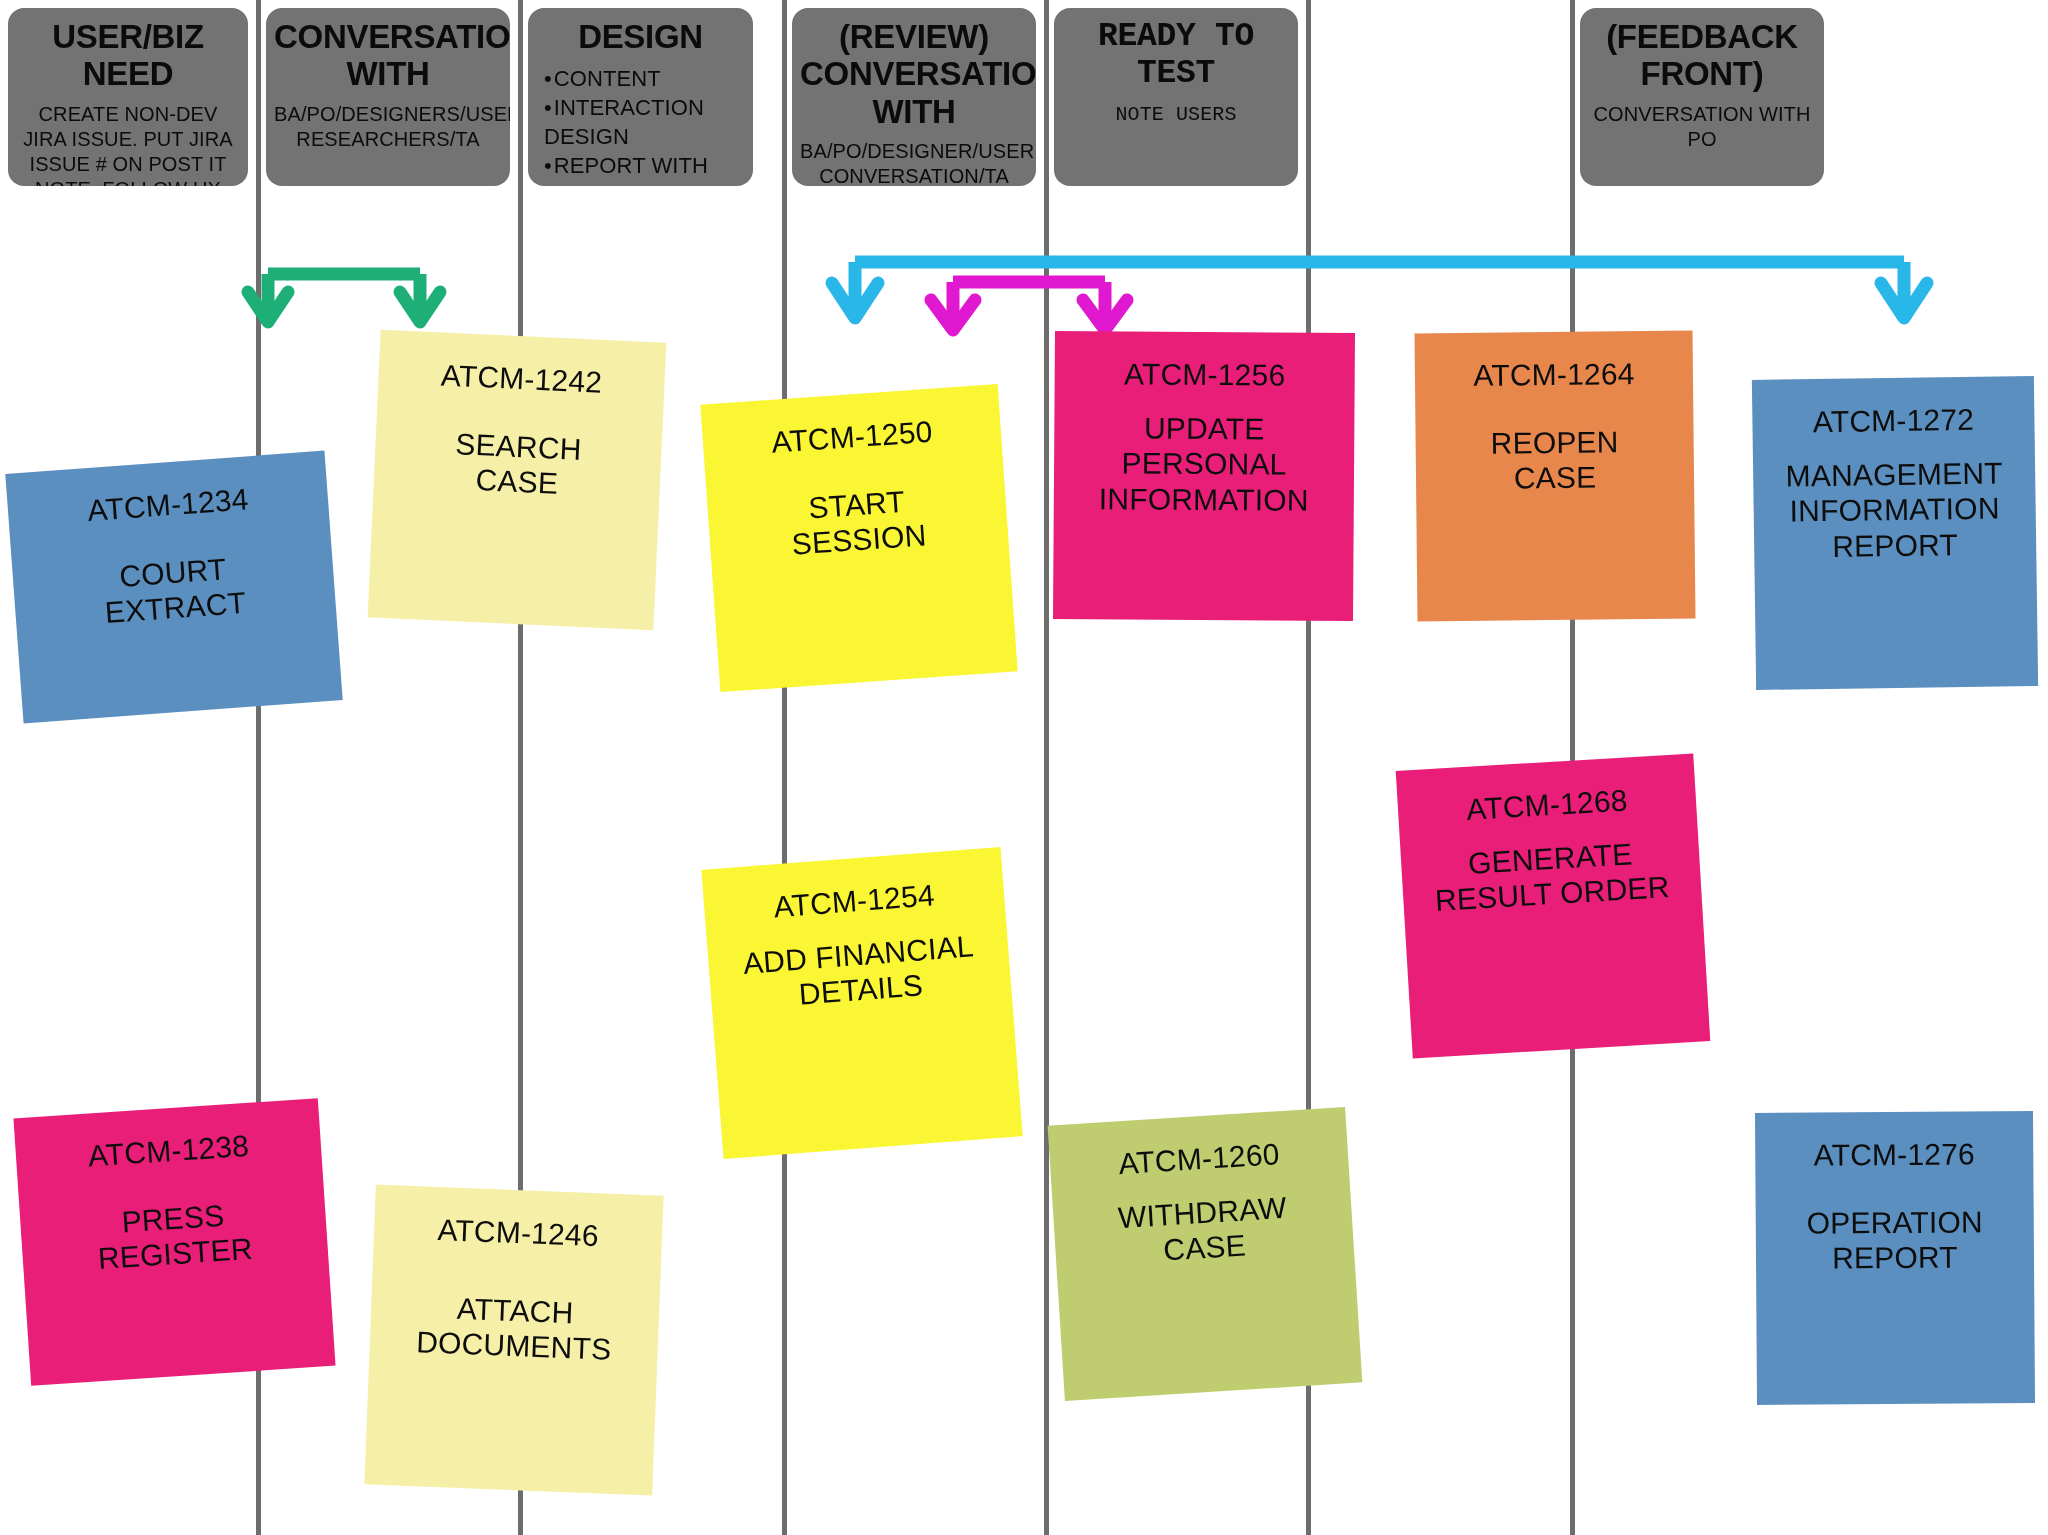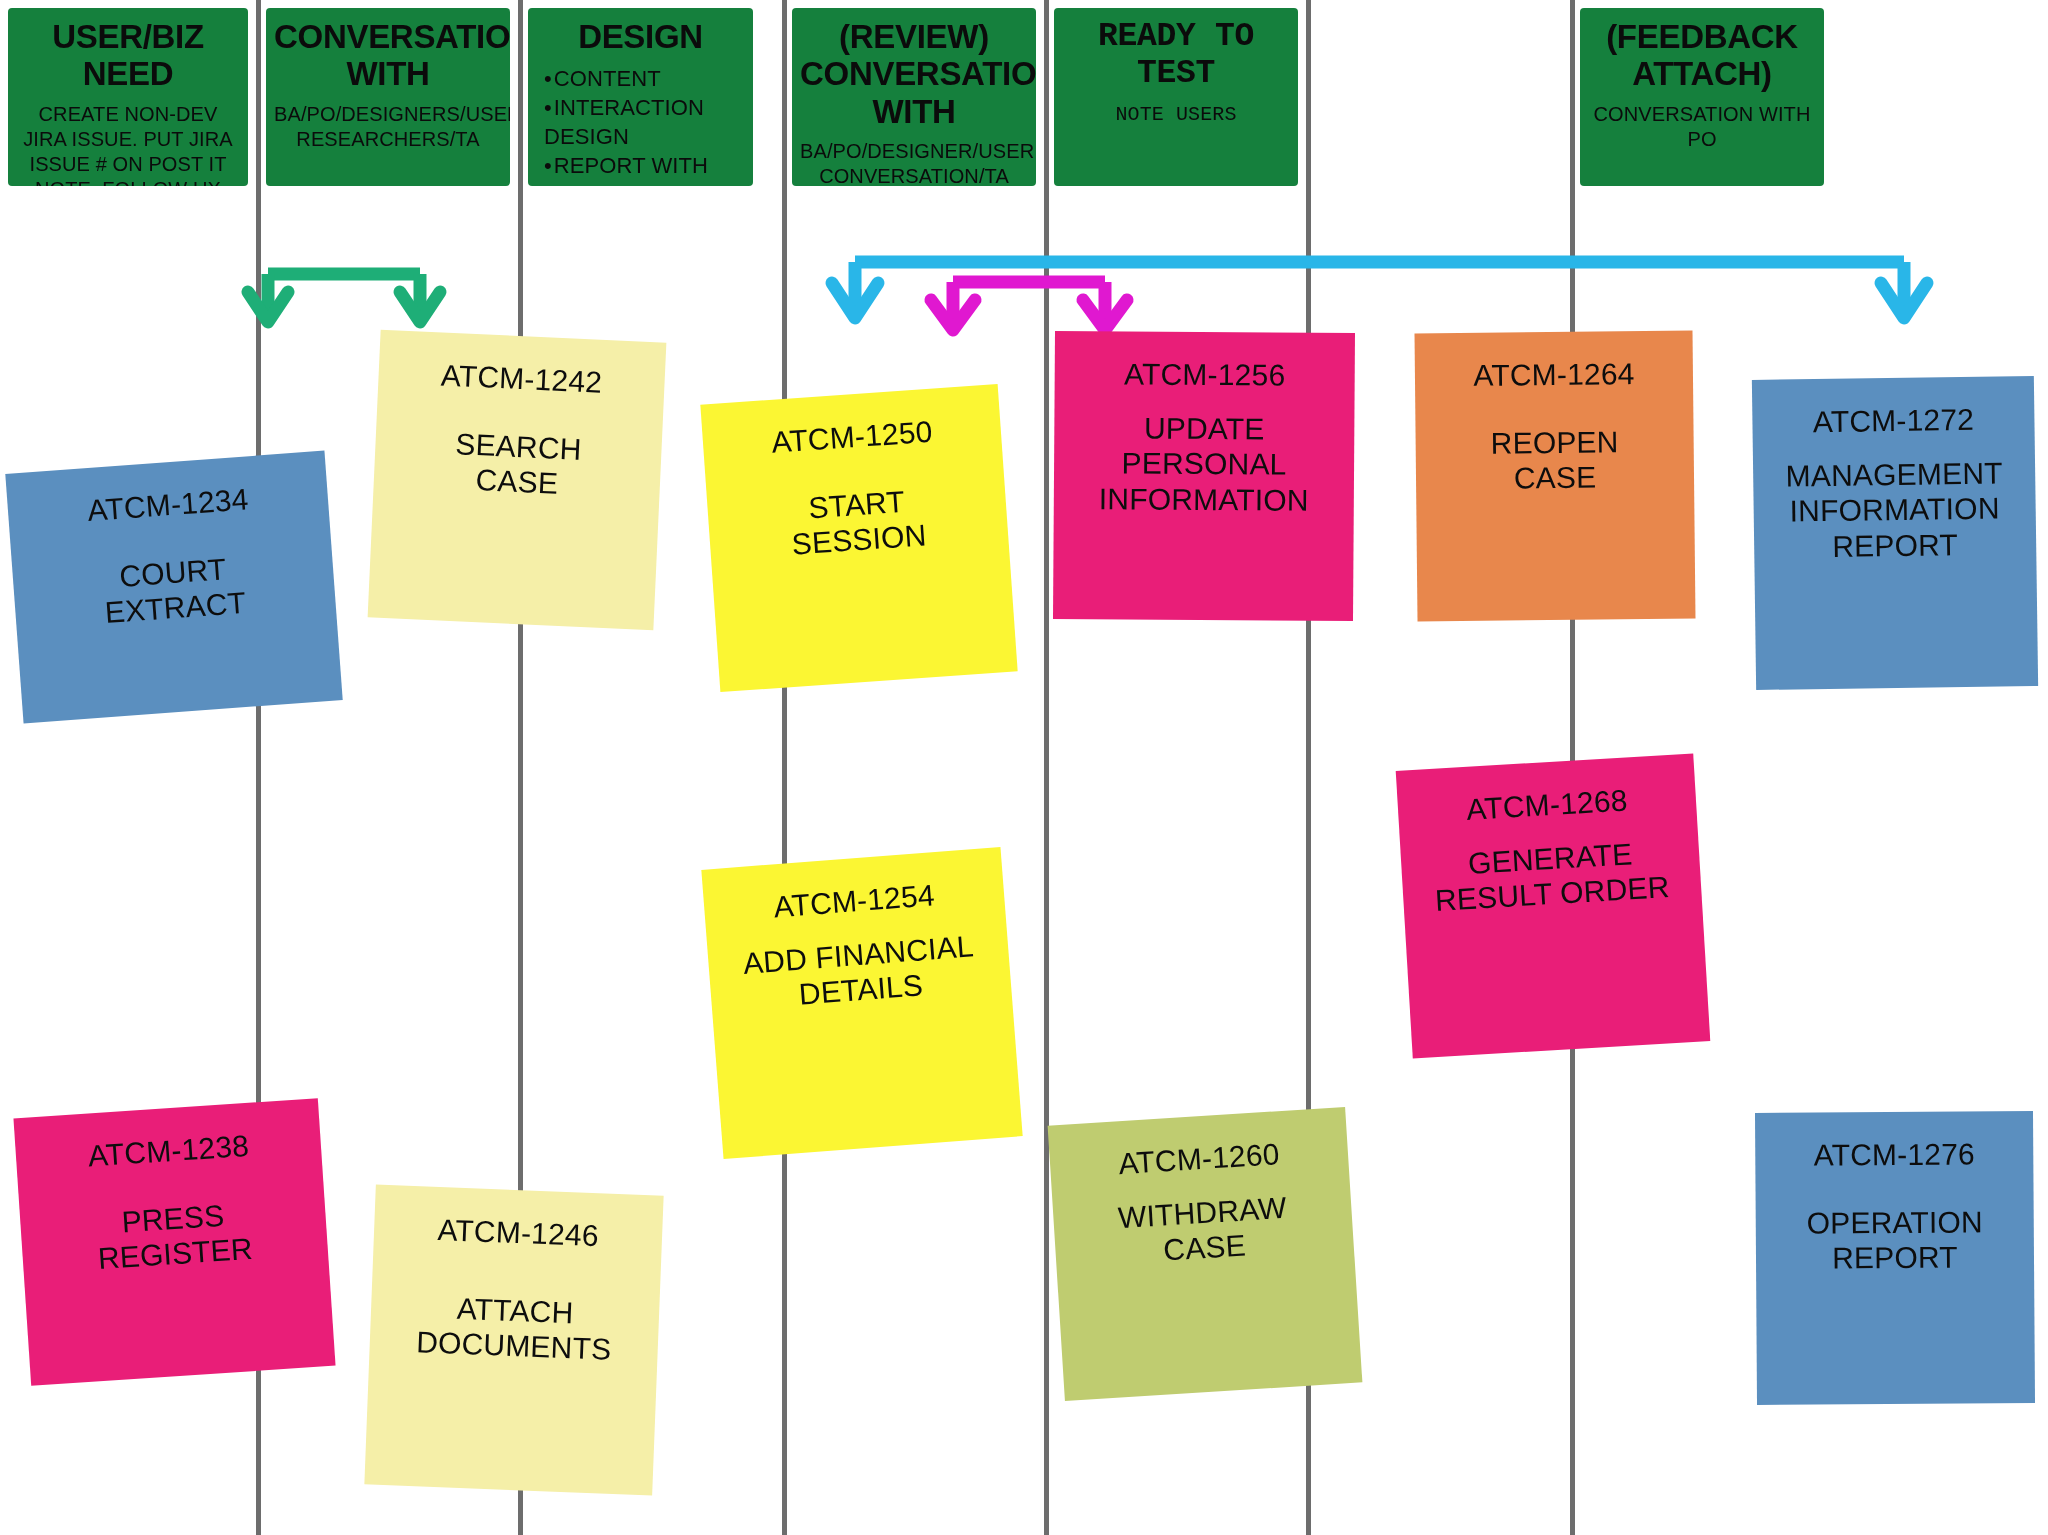--- a/index.html
+++ b/index.html
@@ -14,22 +14,22 @@
 
   
   .divider{
     position:absolute;top:0;width:5px;height:1535px;
     background:#6d6d6d;
   }
 
   
   .col-header{
     position:absolute;
-    background:#15803d;
-    border-radius:4px;
+    background:#737373;
+    border-radius:16px;
     box-sizing:border-box;
     padding:10px 8px 8px 8px;
     text-align:center;
     color:#0b0b0b;
     overflow:hidden;
   }
   .col-header .htitle{
     font-weight:bold;
     font-size:33px;
     line-height:1.13;
@@ -120,21 +120,21 @@
     <div class="htitle">(REVIEW) CONVERSATION WITH</div>
     <div class="hsub">BA/PO/DESIGNER/USER CONVERSATION/TA</div>
   </div>
 
   <div class="col-header" style="left:1054px;top:8px;width:244px;height:178px;font-family:Liberation Mono, monospace;">
     <div class="htitle">READY TO TEST</div>
     <div class="hsub">NOTE USERS</div>
   </div>
 
   <div class="col-header" style="left:1580px;top:8px;width:244px;height:178px;">
-    <div class="htitle">(FEEDBACK ATTACH)</div>
+    <div class="htitle">(FEEDBACK FRONT)</div>
     <div class="hsub">CONVERSATION WITH PO</div>
   </div>
 
   <svg id="arrows" viewBox="0 0 2048 1535">
 
     <g fill="none" stroke="#1EAE77" stroke-width="13" stroke-linecap="butt">
       <path d="M 268 274 L 420 274"></path>
       <path d="M 268 274 L 268 318"></path>
       <path d="M 420 274 L 420 318"></path>
       <path d="M 248 292 L 268 322 L 288 292" stroke-linecap="round" stroke-linejoin="round"></path>

